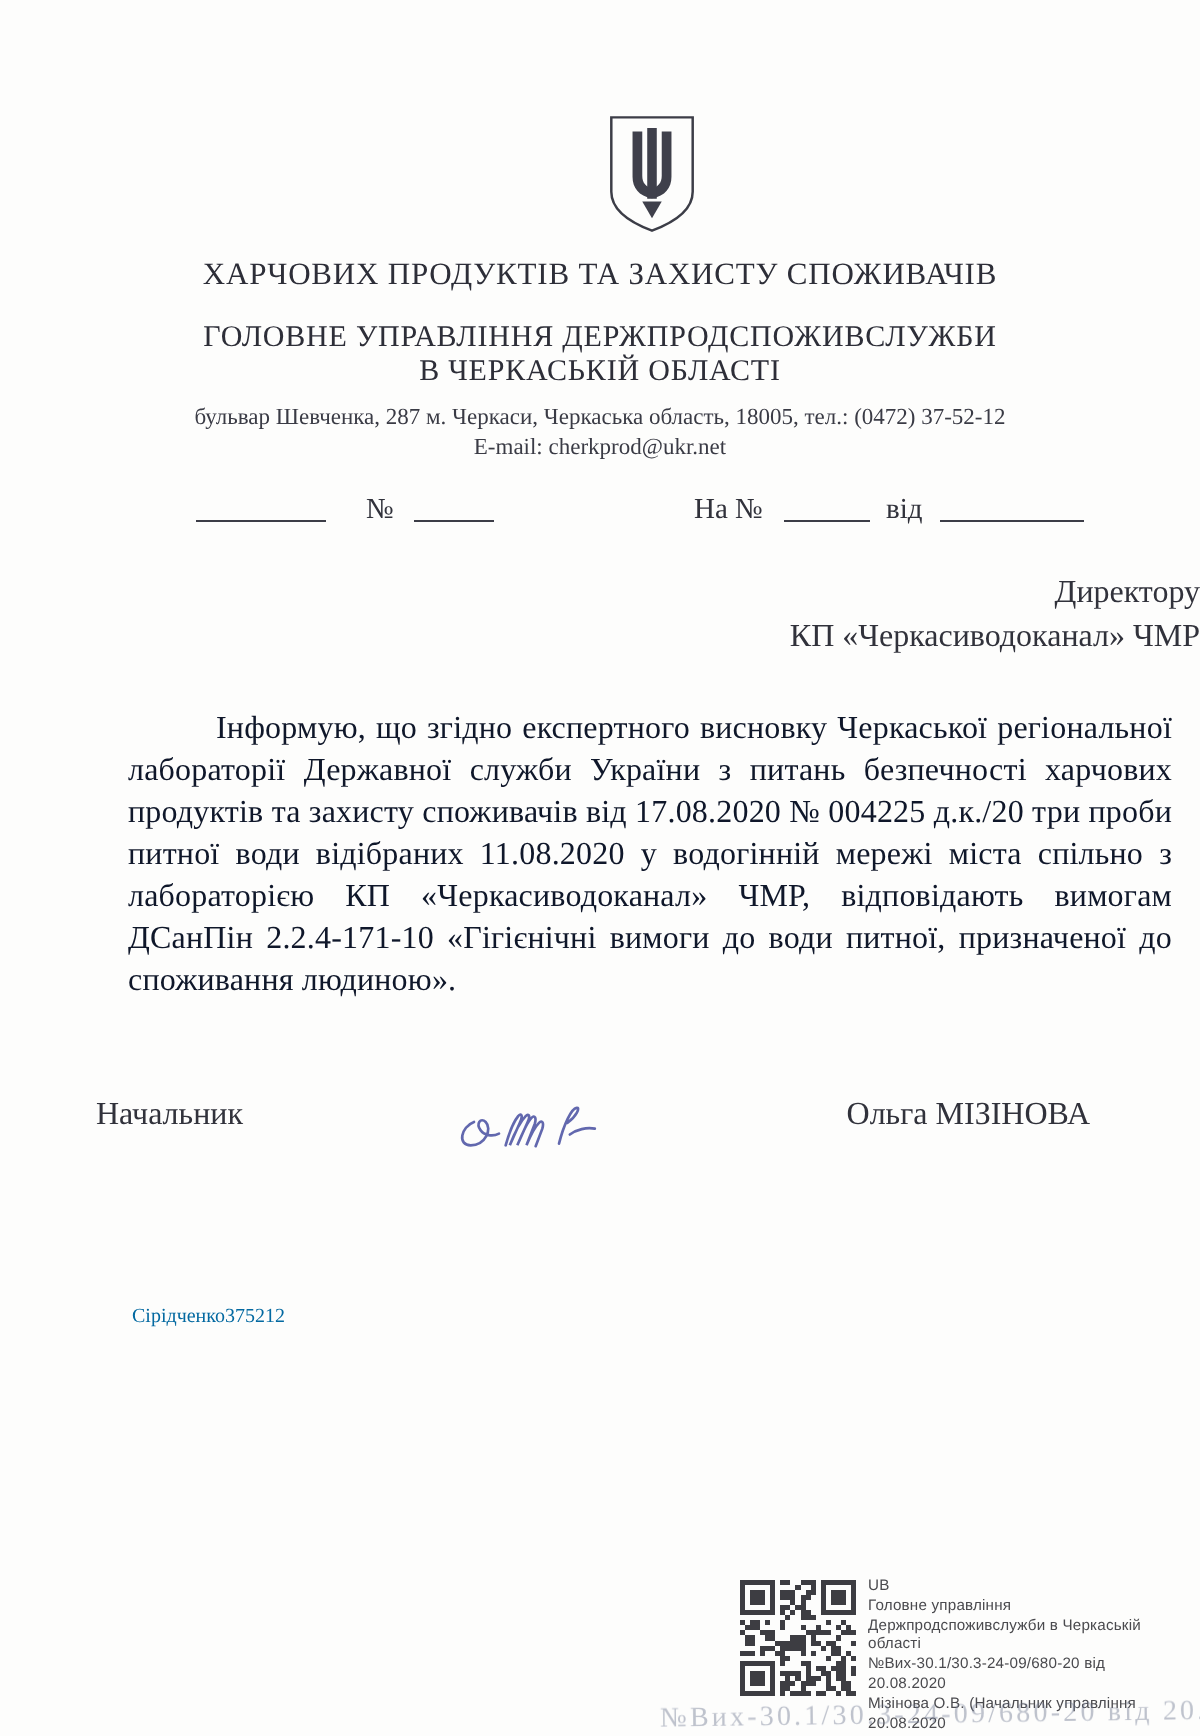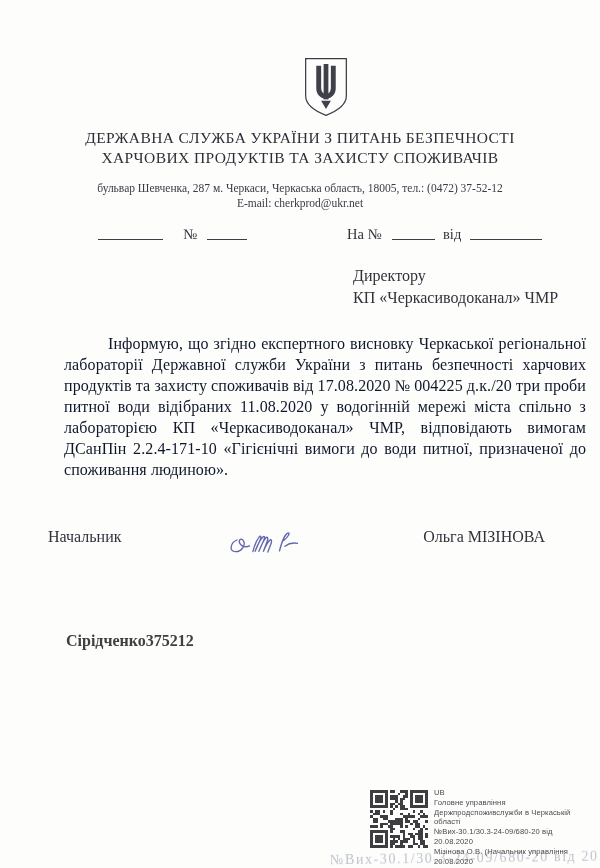--- a/index.html
+++ b/index.html
@@ -24,36 +24,36 @@
   .refrow .blank{position:absolute; bottom:3px; border-bottom:1.2px solid #3c3d47; height:1px;}
   .refrow .lbl{position:absolute; bottom:0;}
   .b1{left:98px;  width:65px;}
   .n1{left:183px;}
   .b2{left:207px; width:40px;}
   .n2{left:347px;}
   .b3{left:392px; width:43px;}
   .n3{left:443px;}
   .b4{left:470px; width:72px;}
   
-  .recipient{margin:22px 0 0 353px; text-align:left; font-size:16px; line-height:21.5px;}
+  .recipient{margin:22px 0 0 353px; text-align:right; font-size:16px; line-height:21.5px;}
   
   .body{
     margin:25px 14px 0 64px; width:522px;
     text-align:justify; text-indent:44px;
     font-size:16px; line-height:21px; letter-spacing:.1px;
     color:#0f172a;
   }
   
   .signrow{position:relative; height:44px; margin-top:46px; text-align:left;}
   .signer-title{position:absolute; left:48px; top:2px; font-size:16px;}
   .signature-svg{position:absolute; left:222px; top:-2px; width:100px; height:42px;}
   .signature-svg path{fill:none; stroke:#6268ae; stroke-width:1.6; stroke-linecap:round;}
   .signer-name{position:absolute; right:55px; top:2px; font-size:16px;}
   
-  .executor{margin:62px 0 0 66px; text-align:left; font-size:16px; color:#404040;font-weight:bold;}
+  .executor{margin:62px 0 0 66px; text-align:left; font-size:10px; color:#0369a1;}
   
   .stamp{position:absolute; left:370px; top:788px; display:flex; align-items:flex-start;}
   .qr{width:58px; height:62px; shape-rendering:crispEdges;}
   .qr path,.qr rect{fill:#3d3d42;}
   .stamp-text{
     margin-left:6px; width:172px; text-align:left;
     font-family:"Liberation Sans","DejaVu Sans",sans-serif;
     font-size:7.6px; line-height:9.8px; color:#4a4a4e; letter-spacing:.1px;
   }
   
@@ -74,25 +74,26 @@
       <path d="M15 10 h5.5 v25 c0 4 2 6.2 5.5 7.2 v5.5 c-7.5 -1.2 -11 -6 -11 -12.2 Z"></path>
       <path d="M37 10 h-5.5 v25 c0 4 -2 6.2 -5.5 7.2 v5.5 c7.5 -1.2 11 -6 11 -12.2 Z"></path>
       <path d="M23.3 8 h5.4 v40 h-5.4 Z"></path>
       <path d="M20.5 49.5 h11 l-5.5 9.5 Z"></path>
     </g>
   </svg>
 
   <div class="content">
 
     <div class="org">
-      <div>ДЕРЖАВНА СЛУЖБА УКРАЇНИ З ПИТАНЬ БЕЗПЕЧНОСТІ</div>
       <div>ХАРЧОВИХ ПРОДУКТІВ ТА ЗАХИСТУ СПОЖИВАЧІВ</div>
     </div>
 
     <div class="dept">
+      <div>ГОЛОВНЕ УПРАВЛІННЯ ДЕРЖПРОДСПОЖИВСЛУЖБИ</div>
+      <div>В ЧЕРКАСЬКІЙ ОБЛАСТІ</div>
     </div>
 
 
     <div class="addr">
       <div>бульвар Шевченка, 287 м. Черкаси, Черкаська область, 18005, тел.: (0472) 37-52-12</div>
       <div>E-mail: cherkprod@ukr.net</div>
     </div>
 
     <div class="refrow">
       <span class="blank b1"></span>

